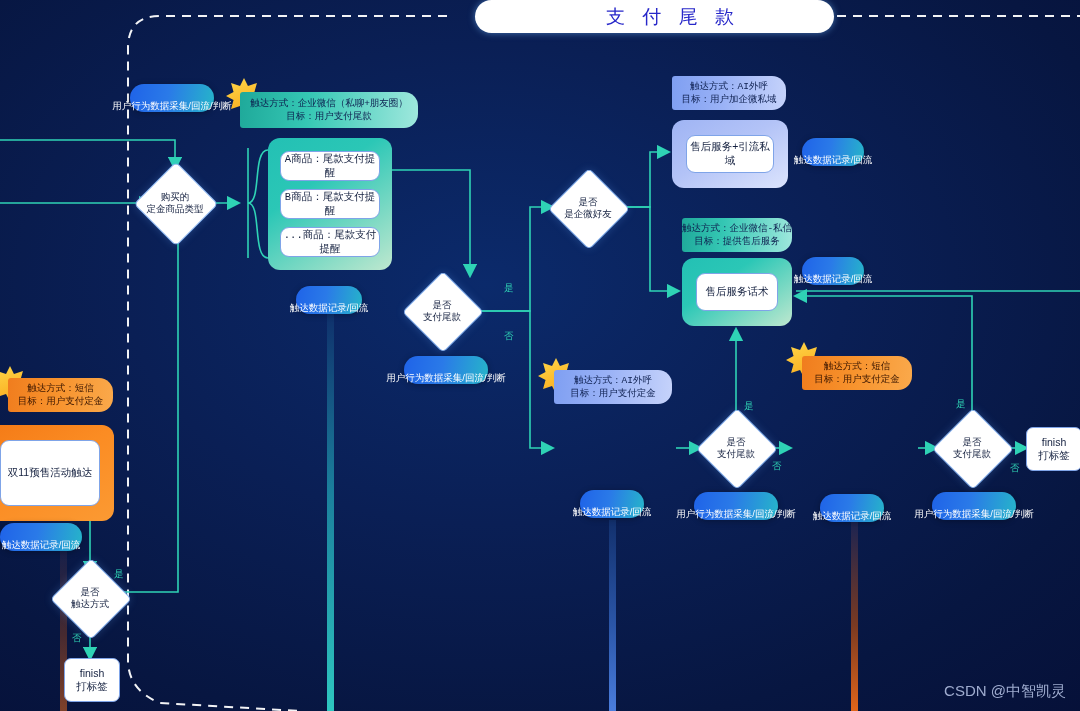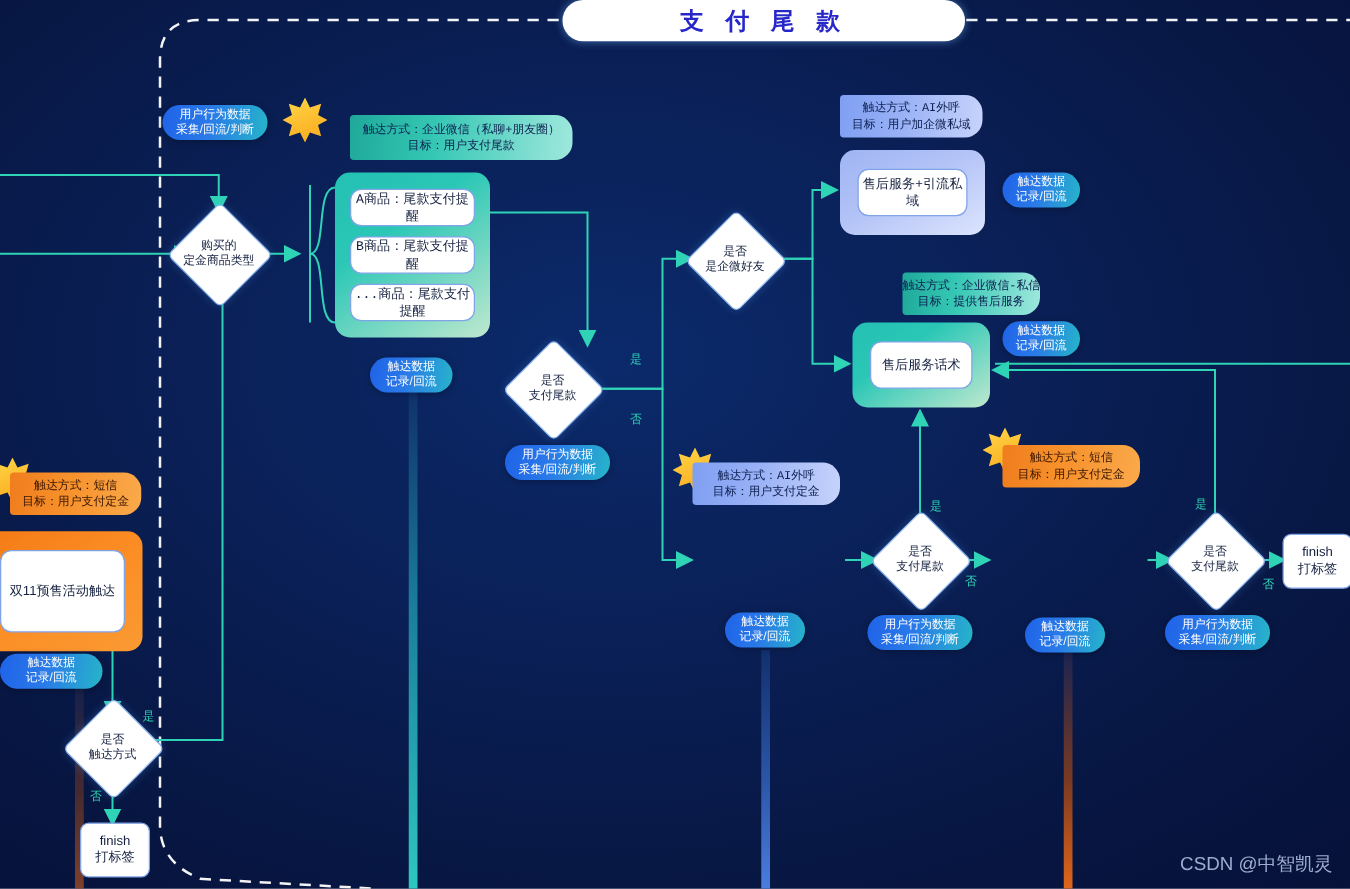--- a/index.html
+++ b/index.html
@@ -8,44 +8,45 @@
     background:
       radial-gradient(ellipse 900px 600px at 45% 40%, #0b2a6b 0%, #0a1f55 40%, #071641 75%, #061038 100%);
     font-family:"Liberation Sans","DejaVu Sans",sans-serif;
     position:relative;
   }
   #stage{position:absolute;left:0;top:0;width:1080px;height:711px;}
   .svglayer{position:absolute;left:0;top:0;width:1080px;height:711px;pointer-events:none;}
 
   
   .title-pill{
-    position:absolute;left:450px;top:0px;width:322px;height:33px;
+    position:absolute;left:475px;top:0px;width:322px;height:33px;
     background:#ffffff;border-radius:17px;
     display:flex;align-items:center;justify-content:center;
-    color:#2727c9;font-size:19px;letter-spacing:6px;font-weight:bold;
+    color:#2727c9;font-size:19px;letter-spacing:6px;font-weight:normal;
     box-shadow:0 0 7px rgba(120,190,255,.55);
+    padding-left:37px;
   }
 
   
   .pill{
     position:absolute;border-radius:15px;
     background:linear-gradient(100deg,#1f63e8 0%,#2a7ae8 45%,#26b5c9 100%);
     color:#fff;font-size:9.5px;line-height:12px;text-align:center;
-    display:flex;flex-direction:column;align-items:center;justify-content:center;
+    display:flex;flex-direction:row;align-items:flex-end;justify-content:center;
     box-shadow:0 1px 6px rgba(0,0,0,.3);
   }
   .pill span{display:block;white-space:nowrap;}
 
   
   .banner{
     position:absolute;border-radius:3px 14px 14px 3px;
     color:#0d1f4f;font-size:9.5px;line-height:13px;text-align:center;
     display:flex;flex-direction:column;align-items:center;justify-content:center;font-family:Liberation Mono, monospace;
   }
-  .banner.teal{background:linear-gradient(95deg,#1fa99a 0%,#35c7b4 38%,#9fe8dd 100%);margin-left:40px;}
+  .banner.teal{background:linear-gradient(95deg,#1fa99a 0%,#35c7b4 38%,#9fe8dd 100%);}
   .banner.blue{background:linear-gradient(95deg,#7f9ff2 0%,#9ab2f6 45%,#c6d3fb 100%);}
   .banner.orange{background:linear-gradient(95deg,#f07d1e 0%,#f7922c 45%,#faa94b 100%);color:#3a1600;}
   .banner span{white-space:nowrap;}
 
   
   .card{
     position:absolute;border-radius:12px;
     display:flex;align-items:center;justify-content:center;
     padding:16px 14px;box-sizing:border-box;
   }

